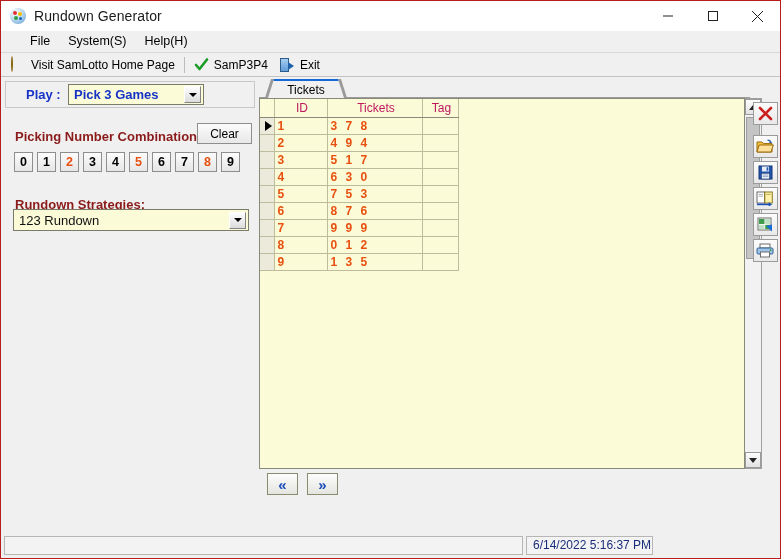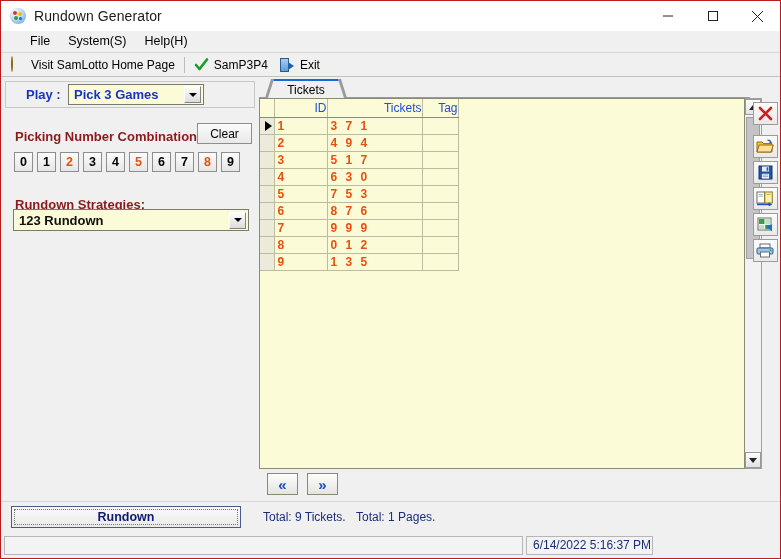--- a/index.html
+++ b/index.html
@@ -265,21 +265,21 @@
     color: #8b1a1a;
     white-space: nowrap;
   }
   #strat-combo {
     position: absolute;
     left: 8px; top: 128px;
     width: 236px; height: 22px;
   }
   #strat-combo .combo-text {
     color: #111;
-    font-weight: bold;
+    font-weight: normal;
     font-size: 13px;
   }
 
   
   .tab-area {
     position: absolute;
     left: 258px; top: 0px;
     width: 491px; height: 411px;
   }
   .tab-strip {
@@ -338,23 +338,23 @@
     border-bottom: 1px solid #bdbd9e;
     height: 17px;
     padding: 0 0 0 3px;
     font-size: 12px;
     overflow: hidden;
     white-space: nowrap;
     box-sizing: border-box;
   }
   table.grid thead th {
     background: #fbfbd8;
-    color: #1d4ed8;
+    color: #be185d;
     font-weight: normal;
-    text-align: right;
+    text-align: center;
     border-bottom: 1px solid #8a8a7a;
     height: 18px;
   }
   th.c-sel, td.c-sel {
     width: 14px;
     background: #eceadb;
     padding: 0;
     text-align: center;
   }
   th.c-id, td.c-id { width: 53px; }
@@ -632,21 +632,21 @@
               <th class="c-tk">Tickets</th>
               <th class="c-tg">Tag</th>
             </tr>
           </thead>
           <tbody>
             <tr>
               <td class="c-sel">
                   <div class="rowmark"></div>
                 </td>
               <td class="c-id">1</td>
-              <td class="c-tk">3 7 1</td>
+              <td class="c-tk">3 7 8</td>
               <td class="c-tg"></td>
             </tr>
             <tr>
               <td class="c-sel"></td>
               <td class="c-id">2</td>
               <td class="c-tk">4 9 4</td>
               <td class="c-tg"></td>
             </tr>
             <tr>
               <td class="c-sel"></td>
@@ -761,24 +761,19 @@
           <rect x="4" y="1" width="10" height="4" fill="#ffffff" stroke="#6d6d6d" stroke-width="1"></rect>
           <rect x="1" y="5" width="16" height="6" rx="1.2" fill="#9ec4e8" stroke="#2d5f90" stroke-width="1"></rect>
           <rect x="4.5" y="9" width="9" height="5" fill="#ffffff" stroke="#6d6d6d" stroke-width="1"></rect>
           <circle cx="14.6" cy="7.2" r="0.9" fill="#2a9c3a"></circle>
         </svg>
       </div>
     </div>
 
   </div>
 
-  <div class="footer">
-    <div class="rundown-btn">Rundown</div>
-    <div class="total-text" id="tot-tickets">Total: 9 Tickets.</div>
-    <div class="total-text" id="tot-pages">Total: 1 Pages.</div>
-  </div>
 
   <div class="statusbar">
     <div class="sb-cell sb-left"></div>
     <div class="sb-cell sb-right">6/14/2022 5:16:37 PM</div>
   </div>
 
 </div>
 
 </body></html>

